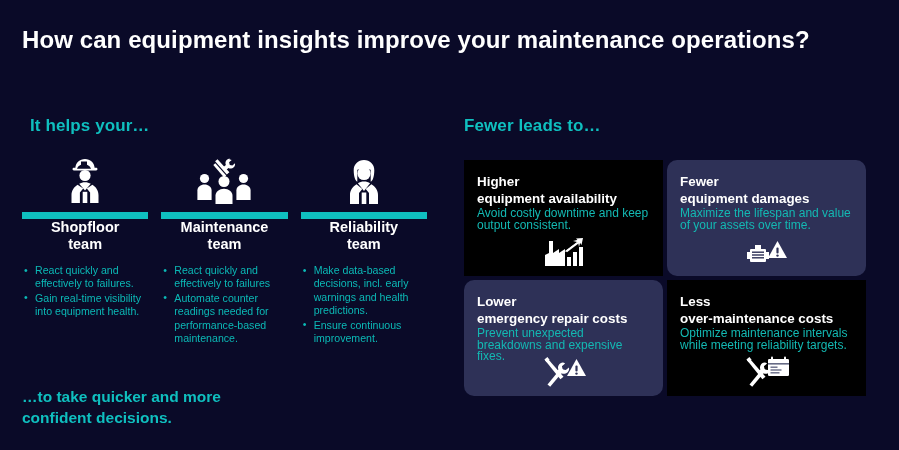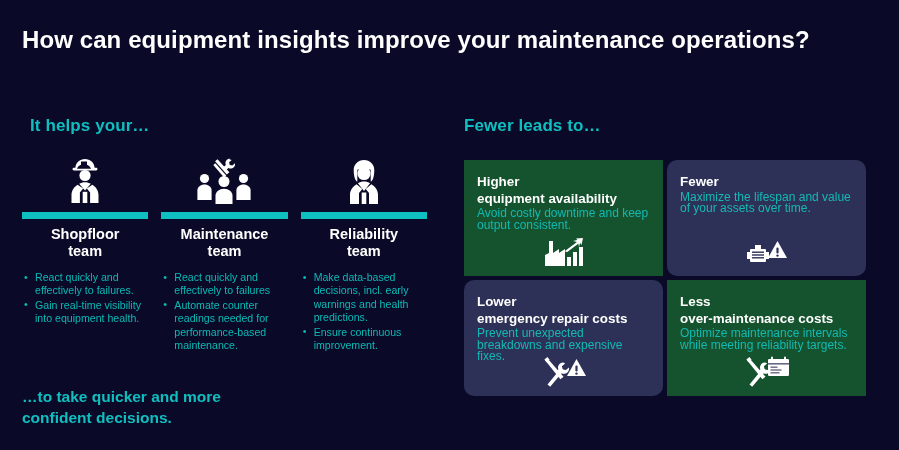--- a/index.html
+++ b/index.html
@@ -65,21 +65,20 @@
     align-items: flex-end;
     justify-content: center;
   }
   .team-rule {
     width: 100%;
     height: 7px;
     background: #0fbfbf;
     margin-top: 6px;
   }
   .team-name {
-    margin-top: 7px;
     font-size: 14.5px;
     font-weight: bold;
     line-height: 17px;
     text-align: center;
     color: #ffffff;
   }
   .team-bullets {
     list-style: none;
     margin: 11px 0 0 0;
     padding: 0;
@@ -133,21 +132,21 @@
     grid-template-columns: 199px 199px;
     grid-template-rows: 116px 116px;
     gap: 4px;
   }
   .card {
     position: relative;
     padding: 14px 13px 0 13px;
     box-sizing: border-box;
     overflow: hidden;
   }
-  .card-light { background: #14532d; }
+  .card-light { background: #000000; }
   .card-dark  { background: #2e3157; border-radius: 10px; }
 
   .card-title {
     font-size: 13.4px;
     font-weight: bold;
     line-height: 16.5px;
     color: #ffffff;
   }
   .card-sub {
     margin-top: 1px;
@@ -277,20 +276,21 @@
           <path fill="#ffffff" d="M23 15l12-10 1 5 2-8-8 2 4 1-12 9z"></path>
           <path fill="#ffffff" stroke="#ffffff" stroke-width="1.6" d="M23.5 14.5L38 3.5"></path>
           <path fill="#ffffff" d="M33 1.5l7-.5-1.5 7-2-3-3.5-3.5z"></path>
         </svg>
       </div>
     </div>
 
     <div class="card card-dark">
       <div class="card-title">
         <span>Fewer</span><br>
+        <span>equipment damages</span>
       </div>
       <div class="card-sub">Maximize the lifespan and value of your assets over time.</div>
       <div class="card-icon">
         <svg width="42" height="30" viewBox="0 0 42 30">
           <rect fill="#ffffff" x="4" y="12" width="16" height="13" rx="1"></rect>
           <rect fill="#ffffff" x="1" y="15" width="3" height="7"></rect>
           <rect fill="#ffffff" x="20" y="15" width="3" height="7"></rect>
           <rect fill="#ffffff" x="9" y="8" width="6" height="4"></rect>
           <rect fill="#2e3157" x="6" y="14.5" width="12" height="1.4"></rect>
           <rect fill="#2e3157" x="6" y="17.3" width="12" height="1.4"></rect>

